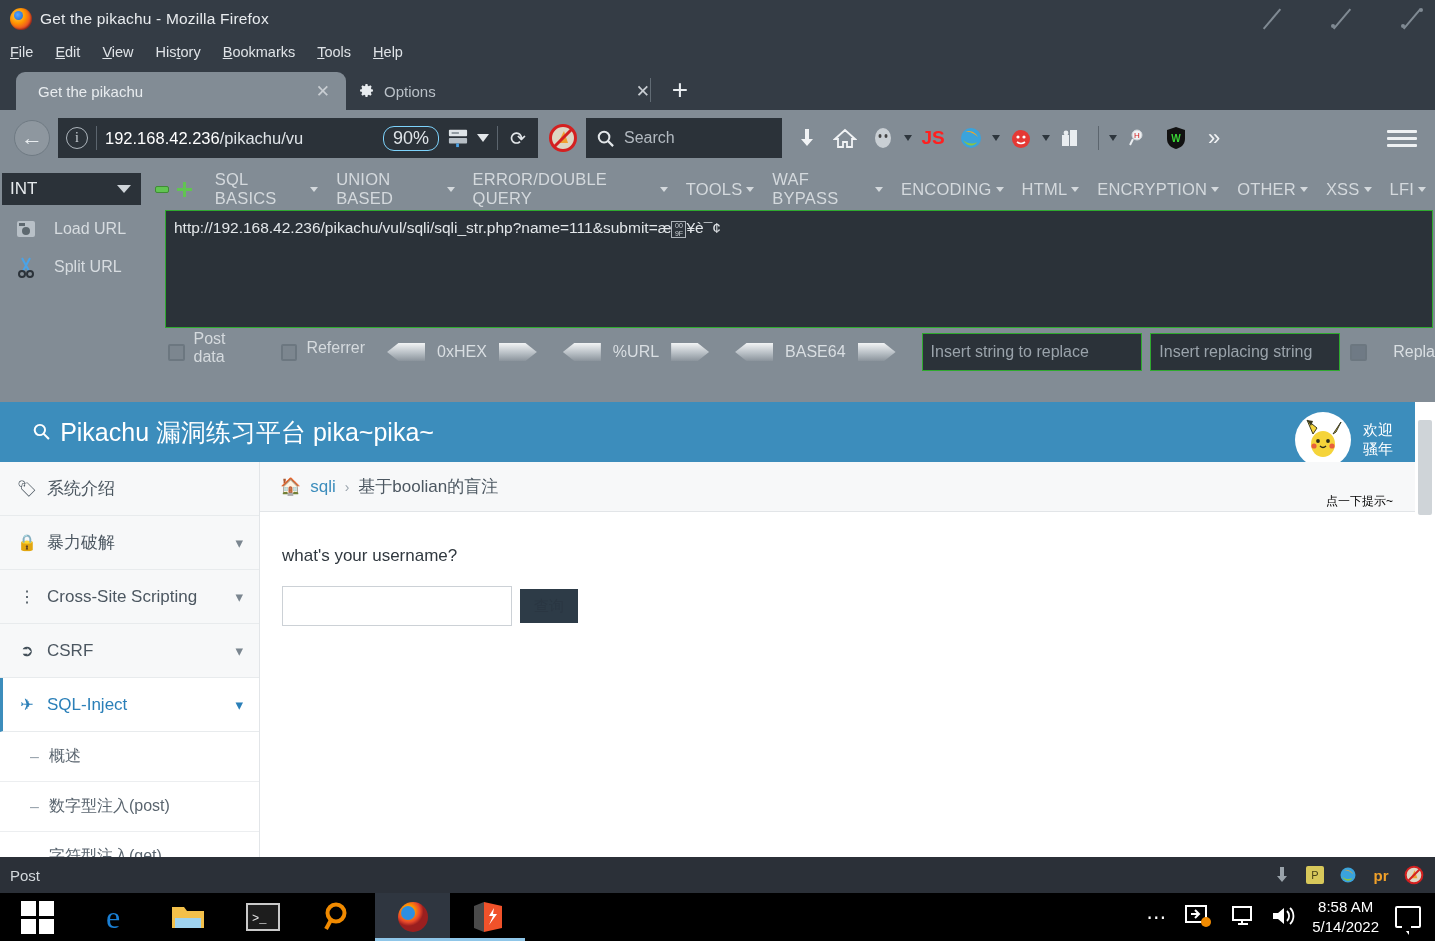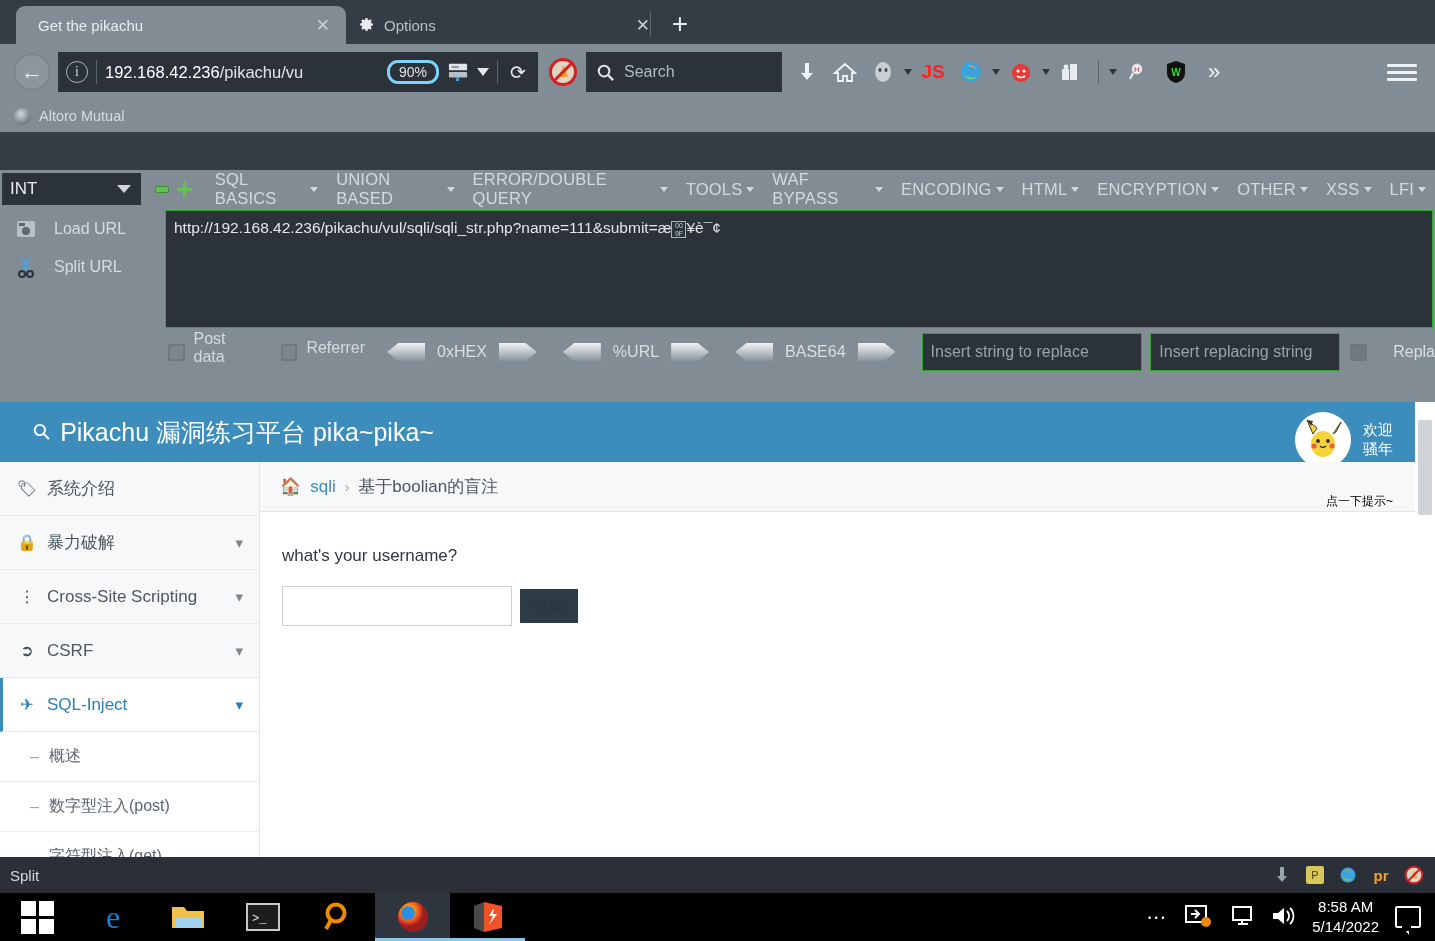--- a/index.html
+++ b/index.html
@@ -44,21 +44,21 @@
 
   .navbar { height:56px; background:#828c95; display:flex; align-items:center; padding:0 8px; gap:0; position:relative; }
   .backbtn { width:36px; height:36px; border-radius:50%; background:#8e979f; border:1px solid #6f7a83;
       display:flex; align-items:center; justify-content:center; color:#e9edf0; font-size:22px; margin:0 8px 0 6px; }
   .urlbox { flex:none; width:480px; height:40px; background:#2b3239; display:flex; align-items:center; padding:0 8px; gap:8px; }
   .ibtn { width:22px; height:22px; border-radius:50%; border:1.6px solid #aeb6bd; color:#ccd2d7; font-size:14px;
           display:flex; align-items:center; justify-content:center; font-family:"Liberation Serif",serif; }
   .vsep { width:1px; height:24px; background:#5c656e; }
   .urltext { font-size:16.5px; color:#dfe4e8; white-space:nowrap; overflow:hidden; flex:1; }
   .urltext b { color:#fff; font-weight:400;margin-top:16px; }
-  .zoombadge { border:3px solid #7dd3fc; border-radius:11px; padding:1px 9px; font-size:14px; color:#dfe4e8; }
+  .zoombadge { border:1px solid #7dd3fc; border-radius:11px; padding:1px 9px; font-size:18px; color:#dfe4e8; }
   .srvico { width:22px; height:20px; position:relative; }
   .caret { width:0;height:0;border-left:6px solid transparent;border-right:6px solid transparent;border-top:8px solid #e3e7ea; }
   .reload { color:#e3e7ea; font-size:19px; padding:0 4px; }
   .noscript { width:30px; height:30px; margin:0 8px 0 10px; position:relative; }
   .searchbox { width:196px; height:40px; background:#2b3239; display:flex; align-items:center; gap:9px; padding:0 10px; }
   .searchbox .ph { color:#b3bac1; font-size:16px; }
   .ext { display:flex; align-items:center; gap:4px; margin-left:8px; }
   .ext .i { width:34px; height:34px; display:flex; align-items:center; justify-content:center; color:#f1f3f5; }
   .tinycaret { width:0;height:0;border-left:4px solid transparent;border-right:4px solid transparent;border-top:6px solid #2e363d; }
   .hamb { margin-left:auto; margin-right:10px; width:30px; display:flex; flex-direction:column; gap:4px; }
@@ -163,21 +163,48 @@
   .win-logo { display:grid; grid-template-columns:15px 15px; grid-template-rows:15px 15px; gap:3px; }
   .win-logo i { background:#fff; display:block; }
 </style>
 </head>
 <body>
 
 <div class="screen">
 
   <div class="ff-chrome">
 
-
+    <div class="titlebar">
+      <div class="ff-logo"></div>
+      <div class="title-text">Get the pikachu - Mozilla Firefox</div>
+      <div class="wincontrols">
+        <div class="wc">
+            <i class="d1"></i>
+          </div>
+        <div class="wc">
+            <i class="d1"></i>
+            <i class="dot" style="left:2px;top:18px;"></i>
+          </div>
+        <div class="wc">
+            <i class="d1"></i>
+            <i class="dot" style="left:2px;top:18px;"></i>
+            <i class="dot" style="left:20px;top:2px;"></i>
+          </div>
+      </div>
+    </div>
+
+    <div class="menubar">
+      <span><u>F</u><span>ile</span></span>
+      <span><u>E</u>dit</span>
+      <span><u>V</u>iew</span>
+      <span>His<u>t</u>ory</span>
+      <span><u>B</u>ookmarks</span>
+      <span><u>T</u>ools</span>
+      <span><u>H</u>elp</span>
+    </div>
 
     <div class="tabsrow">
       <div class="tab active">
         <span>Get the pikachu</span>
         <span class="tclose">✕</span>
       </div>
       <div class="tab second">
         <svg class="gear-ico" viewBox="0 0 24 24">
           <path fill="#e8ecef" d="M12 8a4 4 0 100 8 4 4 0 000-8zm0 2.2a1.8 1.8 0 110 3.6 1.8 1.8 0 010-3.6z"></path>
           <path fill="#e8ecef" d="M10.6 1.5h2.8l.4 2.3c.6.2 1.1.4 1.6.7l2-1.3 2 2-1.3 2c.3.5.5 1 .7 1.6l2.3.4v2.8l-2.3.4c-.2.6-.4 1.1-.7 1.6l1.3 2-2 2-2-1.3c-.5.3-1 .5-1.6.7l-.4 2.3h-2.8l-.4-2.3c-.6-.2-1.1-.4-1.6-.7l-2 1.3-2-2 1.3-2c-.3-.5-.5-1-.7-1.6l-2.3-.4V9.2l2.3-.4c.2-.6.4-1.1.7-1.6l-1.3-2 2-2 2 1.3c.5-.3 1-.5 1.6-.7l.4-2.3z"></path>
@@ -494,21 +521,21 @@
           </div>
         </div>
       </div>
     </div>
   </div>
   <div class="pg-scroll">
       <div class="thumb"></div>
     </div>
 
   <div class="statusbar">
-    <span>Split</span>
+    <span>Post</span>
     <div class="tray-top">
       <span class="ti">
         <svg width="16" height="18" viewBox="0 0 16 18">
             <path d="M6 1h4v9h3l-5 6-5-6h3z" fill="#9aa3ab"></path>
           </svg>
       </span>
       <span class="ti">
         <svg width="18" height="18" viewBox="0 0 18 18">
             <rect width="18" height="18" rx="2" fill="#d8c85a"></rect>
             <text x="9" y="13" font-size="11" text-anchor="middle" fill="#4a4418" font-family="Liberation Sans">P</text>

